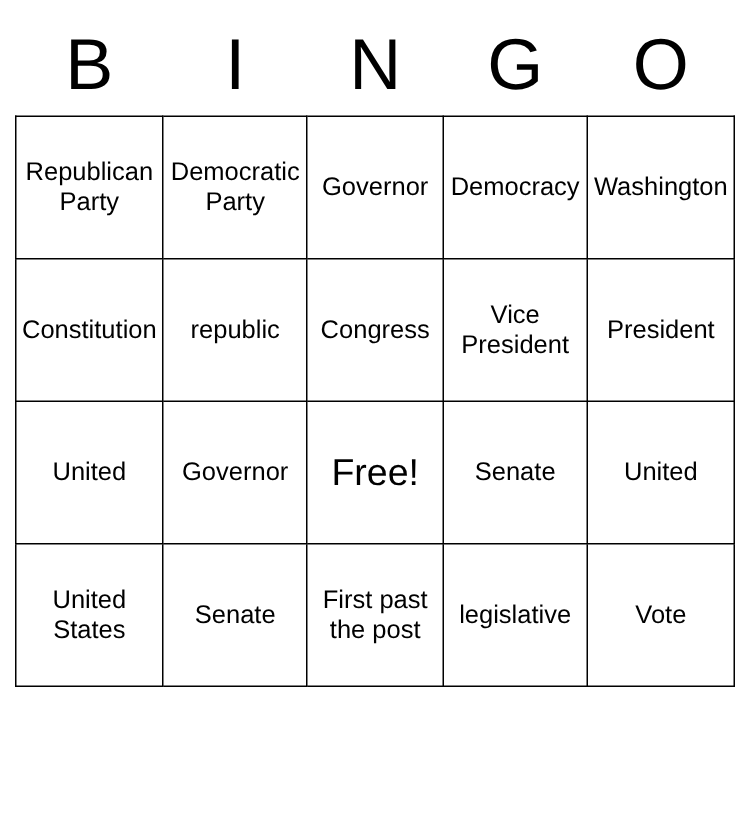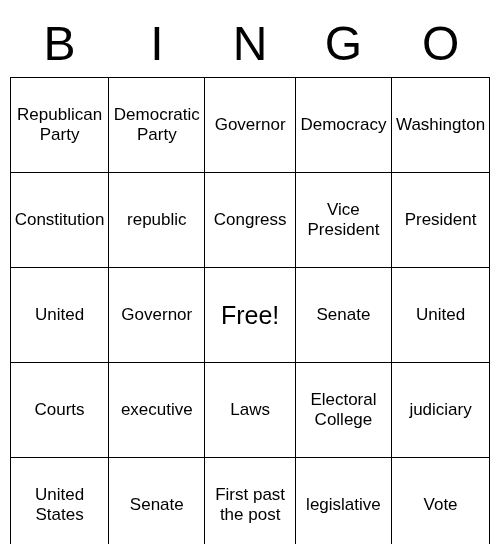--- a/index.html
+++ b/index.html
@@ -68,27 +68,20 @@
       <td>President</td>
     </tr>
     <tr>
       <td class="large">United</td>
       <td class="large">Governor</td>
       <td class="free large">Free!</td>
       <td class="large">Senate</td>
       <td class="large">United</td>
     </tr>
     <tr>
-      <td class="large">Courts</td>
-      <td>executive</td>
-      <td class="large">Laws</td>
-      <td>Electoral College</td>
-      <td>judiciary</td>
-    </tr>
-    <tr>
       <td>United States</td>
       <td class="large">Senate</td>
       <td>First past the post</td>
       <td>legislative</td>
       <td class="large">Vote</td>
     </tr>
   </tbody>
 </table>
 
 </body></html>

